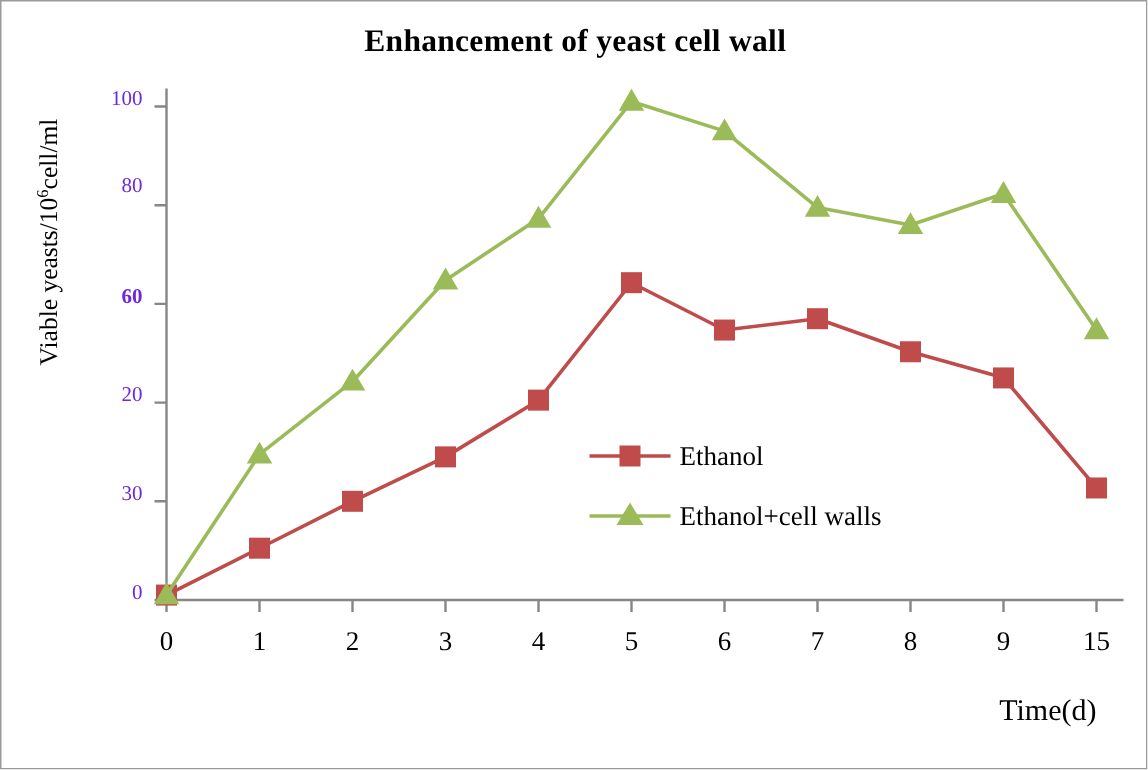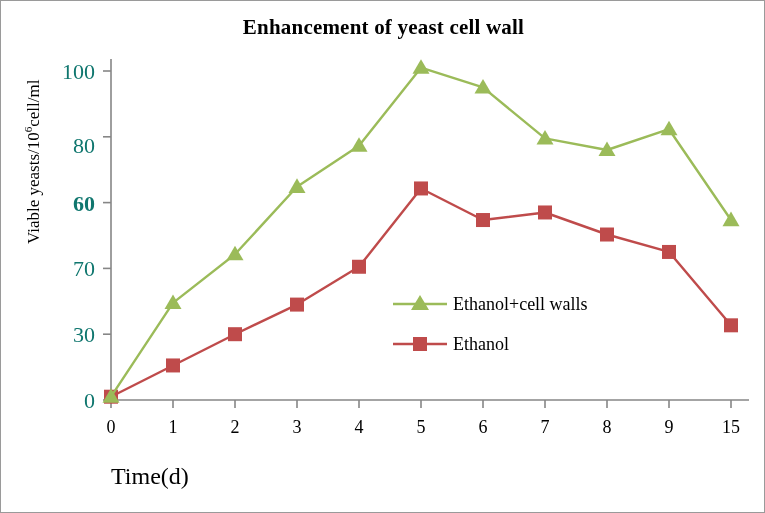--- a/index.html
+++ b/index.html
@@ -44,35 +44,35 @@
   }
   #y-axis-title sup {
     font-size: 11px;
     vertical-align: super;
   }
   #x-axis-title {
     position: absolute;
     left: 110px;
     top: 462px;
     width: 620px;
-    text-align: left;
-    font-size: 24px;
+    text-align: right;
+    font-size: 20px;
     color: #000000;
   }
   #plot-svg {
     position: absolute;
     left: 0;
     top: 0;
   }
   .y-tick-label {
     position: absolute;
     width: 46px;
     text-align: right;
-    font-size: 22px;
-    color: #0f766e;
+    font-size: 14px;
+    color: #6d28d9;
   }
   .x-tick-label {
     position: absolute;
     width: 40px;
     text-align: center;
     font-size: 18px;
     color: #000000;
   }
   #legend {
     position: absolute;
@@ -158,49 +158,49 @@
           <polygon points="606,140.46 597.5,155.08 614.5,155.08" fill="#9BBB59"></polygon>
           <polygon points="668,119.733 659.5,134.353 676.5,134.353" fill="#9BBB59"></polygon>
           <polygon points="730,210.53699999999998 721.5,225.15699999999998 738.5,225.15699999999998" fill="#9BBB59"></polygon>
         </g>
       </g>
   </svg>
 
   <div id="y-tick-labels">
       <div class="y-tick-label" style="left: 48px; top: 387px;">0</div>
       <div class="y-tick-label" style="left: 48px; top: 321.2px;">30</div>
-      <div class="y-tick-label" style="left: 48px; top: 255.4px;">70</div>
+      <div class="y-tick-label" style="left: 48px; top: 255.4px;">20</div>
       <div class="y-tick-label" style="left: 48px; top: 189.6px; font-weight: bold;">60</div>
-      <div class="y-tick-label" style="left: 48px; top: 132px;">80</div>
+      <div class="y-tick-label" style="left: 48px; top: 116px;">80</div>
       <div class="y-tick-label" style="left: 48px; top: 58px;">100</div>
     </div>
   <div id="x-tick-labels">
       <div class="x-tick-label" style="left: 90px; top: 416px;">0</div>
       <div class="x-tick-label" style="left: 152px; top: 416px;">1</div>
       <div class="x-tick-label" style="left: 214px; top: 416px;">2</div>
       <div class="x-tick-label" style="left: 276px; top: 416px;">3</div>
       <div class="x-tick-label" style="left: 338px; top: 416px;">4</div>
       <div class="x-tick-label" style="left: 400px; top: 416px;">5</div>
       <div class="x-tick-label" style="left: 462px; top: 416px;">6</div>
       <div class="x-tick-label" style="left: 524px; top: 416px;">7</div>
       <div class="x-tick-label" style="left: 586px; top: 416px;">8</div>
       <div class="x-tick-label" style="left: 648px; top: 416px;">9</div>
       <div class="x-tick-label" style="left: 710px; top: 416px;">15</div>
     </div>
 
   <div id="legend">
       <div class="legend-row">
         <div class="legend-key"><svg width="58" height="22">
+            <line x1="2" y1="11" x2="56" y2="11" stroke="#BF4B4B" stroke-width="2.4"></line>
+            <rect x="22" y="4" width="14" height="14" fill="#BF4B4B"></rect>
+          </svg></div>
+        <span class="legend-label">Ethanol</span>
+      </div>
+      <div class="legend-row">
+        <div class="legend-key"><svg width="58" height="22">
             <line x1="2" y1="11" x2="56" y2="11" stroke="#9BBB59" stroke-width="2.4"></line>
             <polygon points="29,2 20,17 38,17" fill="#9BBB59"></polygon>
           </svg></div>
         <span class="legend-label">Ethanol+cell walls</span>
       </div>
-      <div class="legend-row">
-        <div class="legend-key"><svg width="58" height="22">
-            <line x1="2" y1="11" x2="56" y2="11" stroke="#BF4B4B" stroke-width="2.4"></line>
-            <rect x="22" y="4" width="14" height="14" fill="#BF4B4B"></rect>
-          </svg></div>
-        <span class="legend-label">Ethanol</span>
-      </div>
     </div>
 
 </div>
 
 </body></html>

